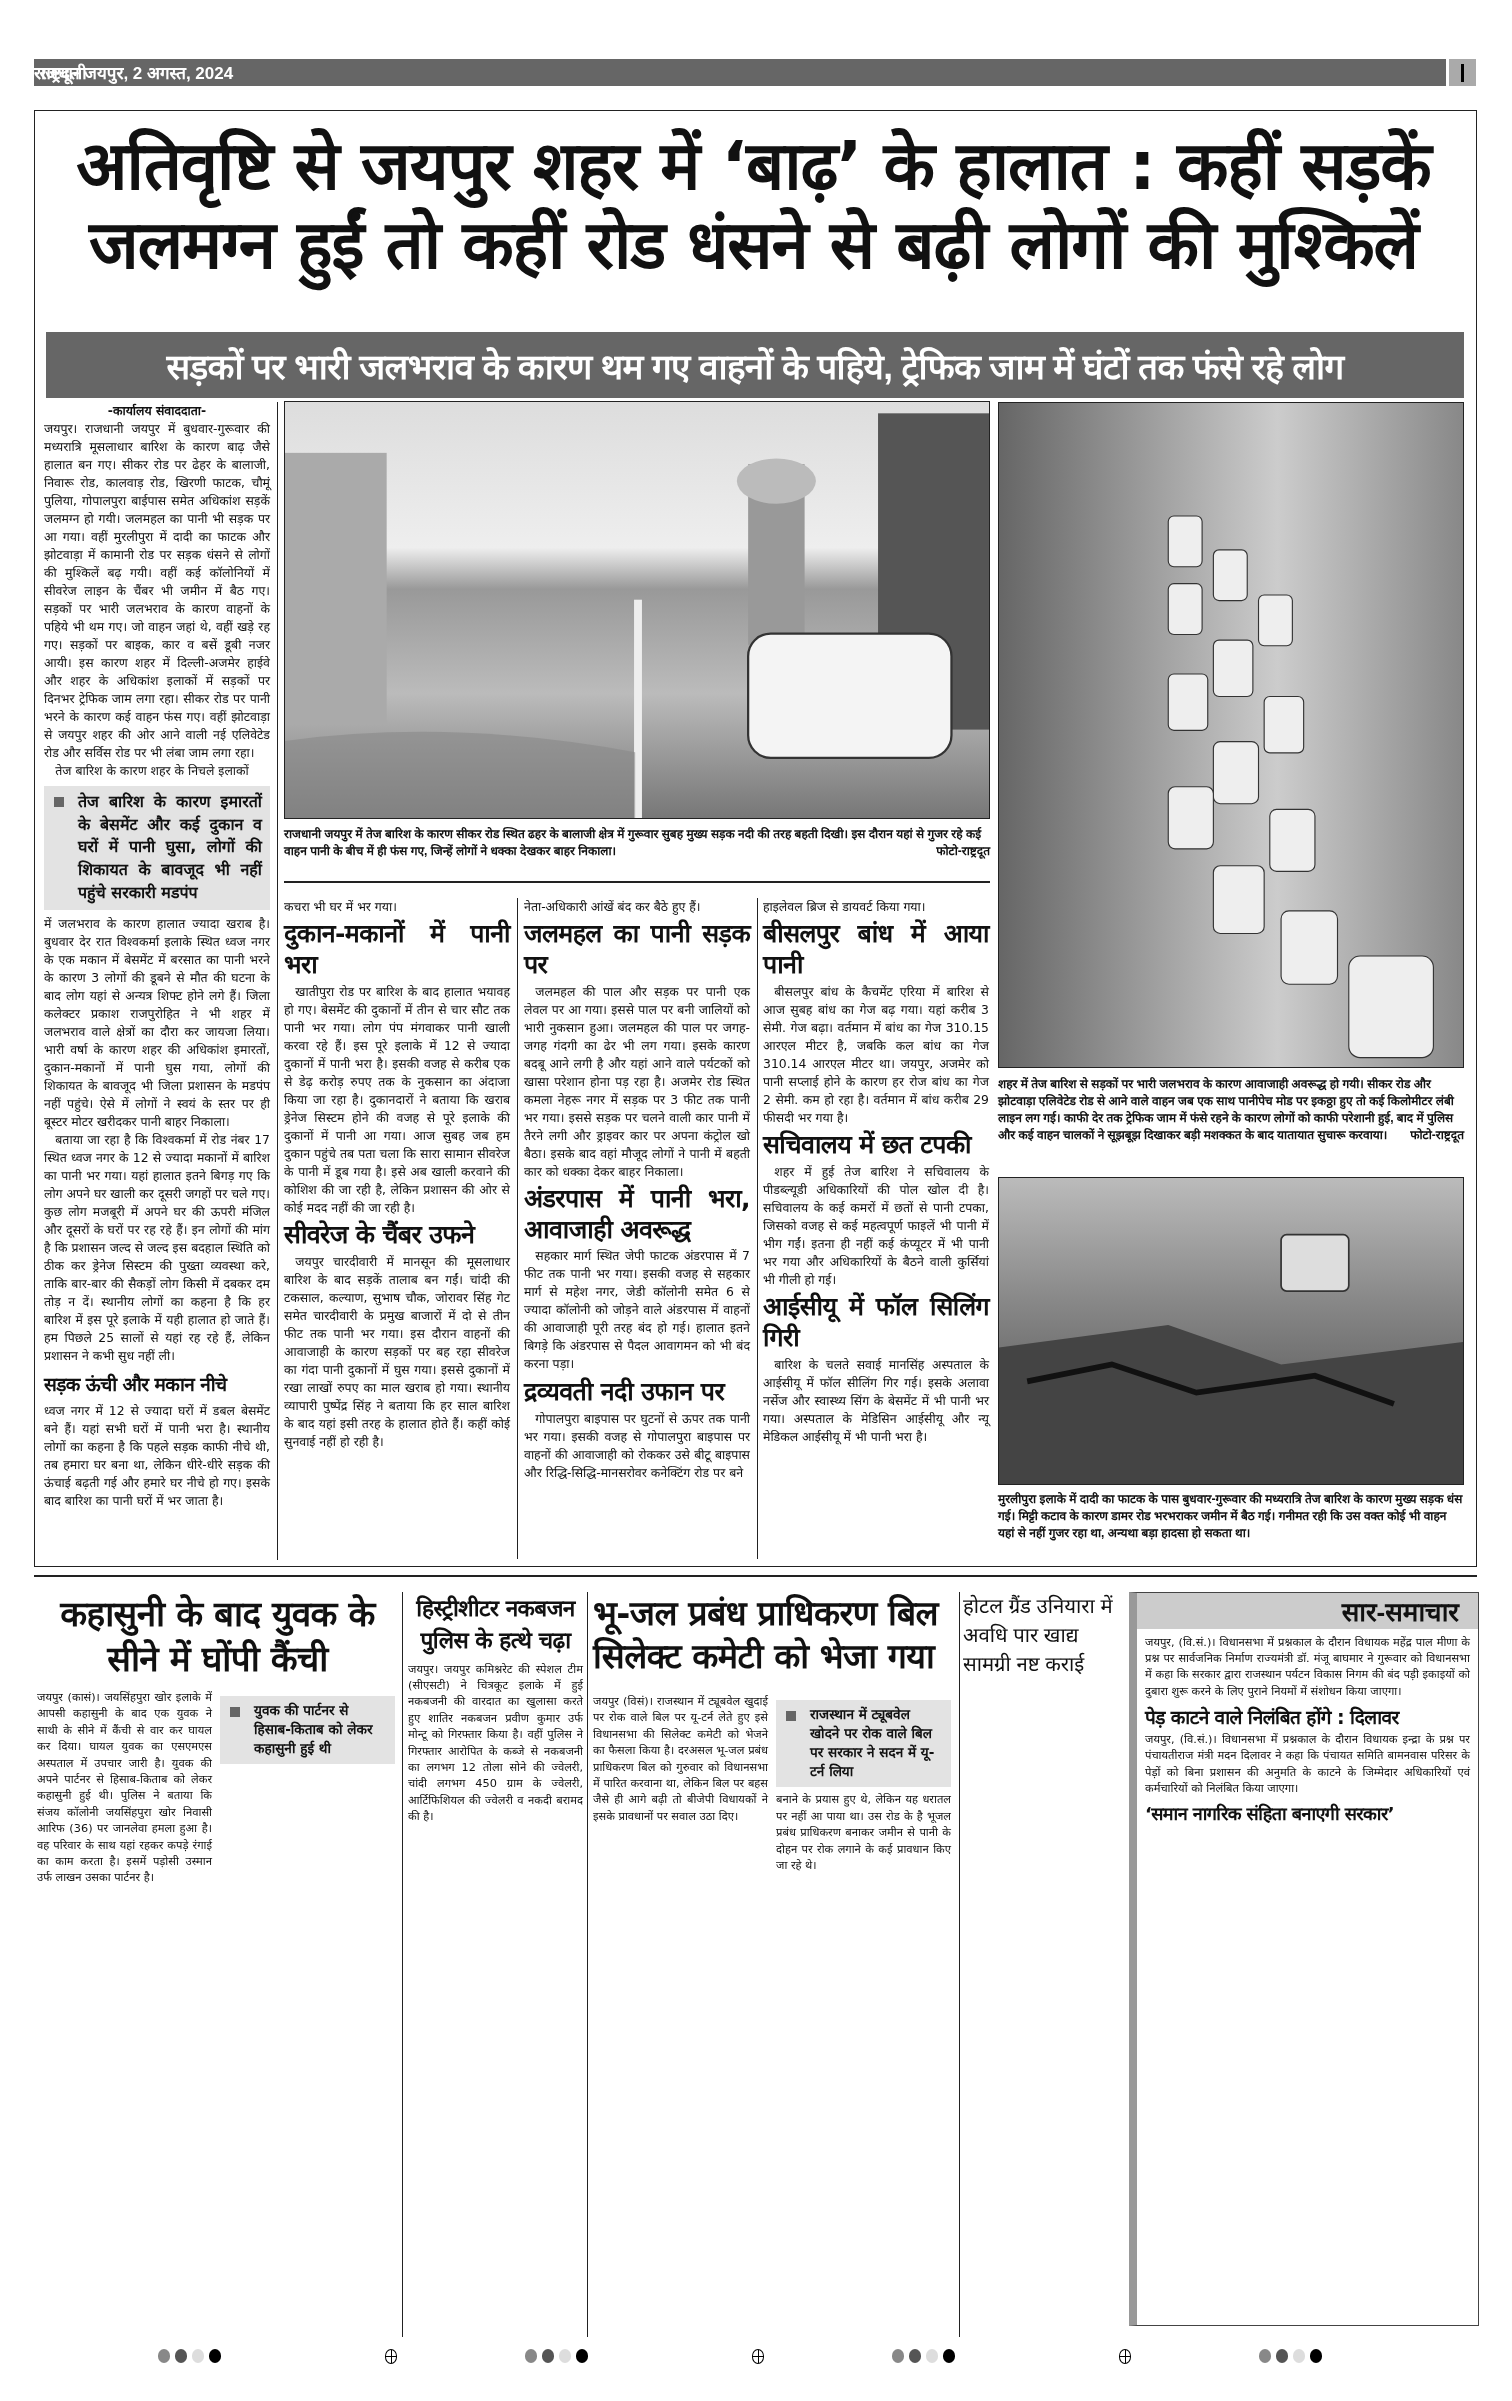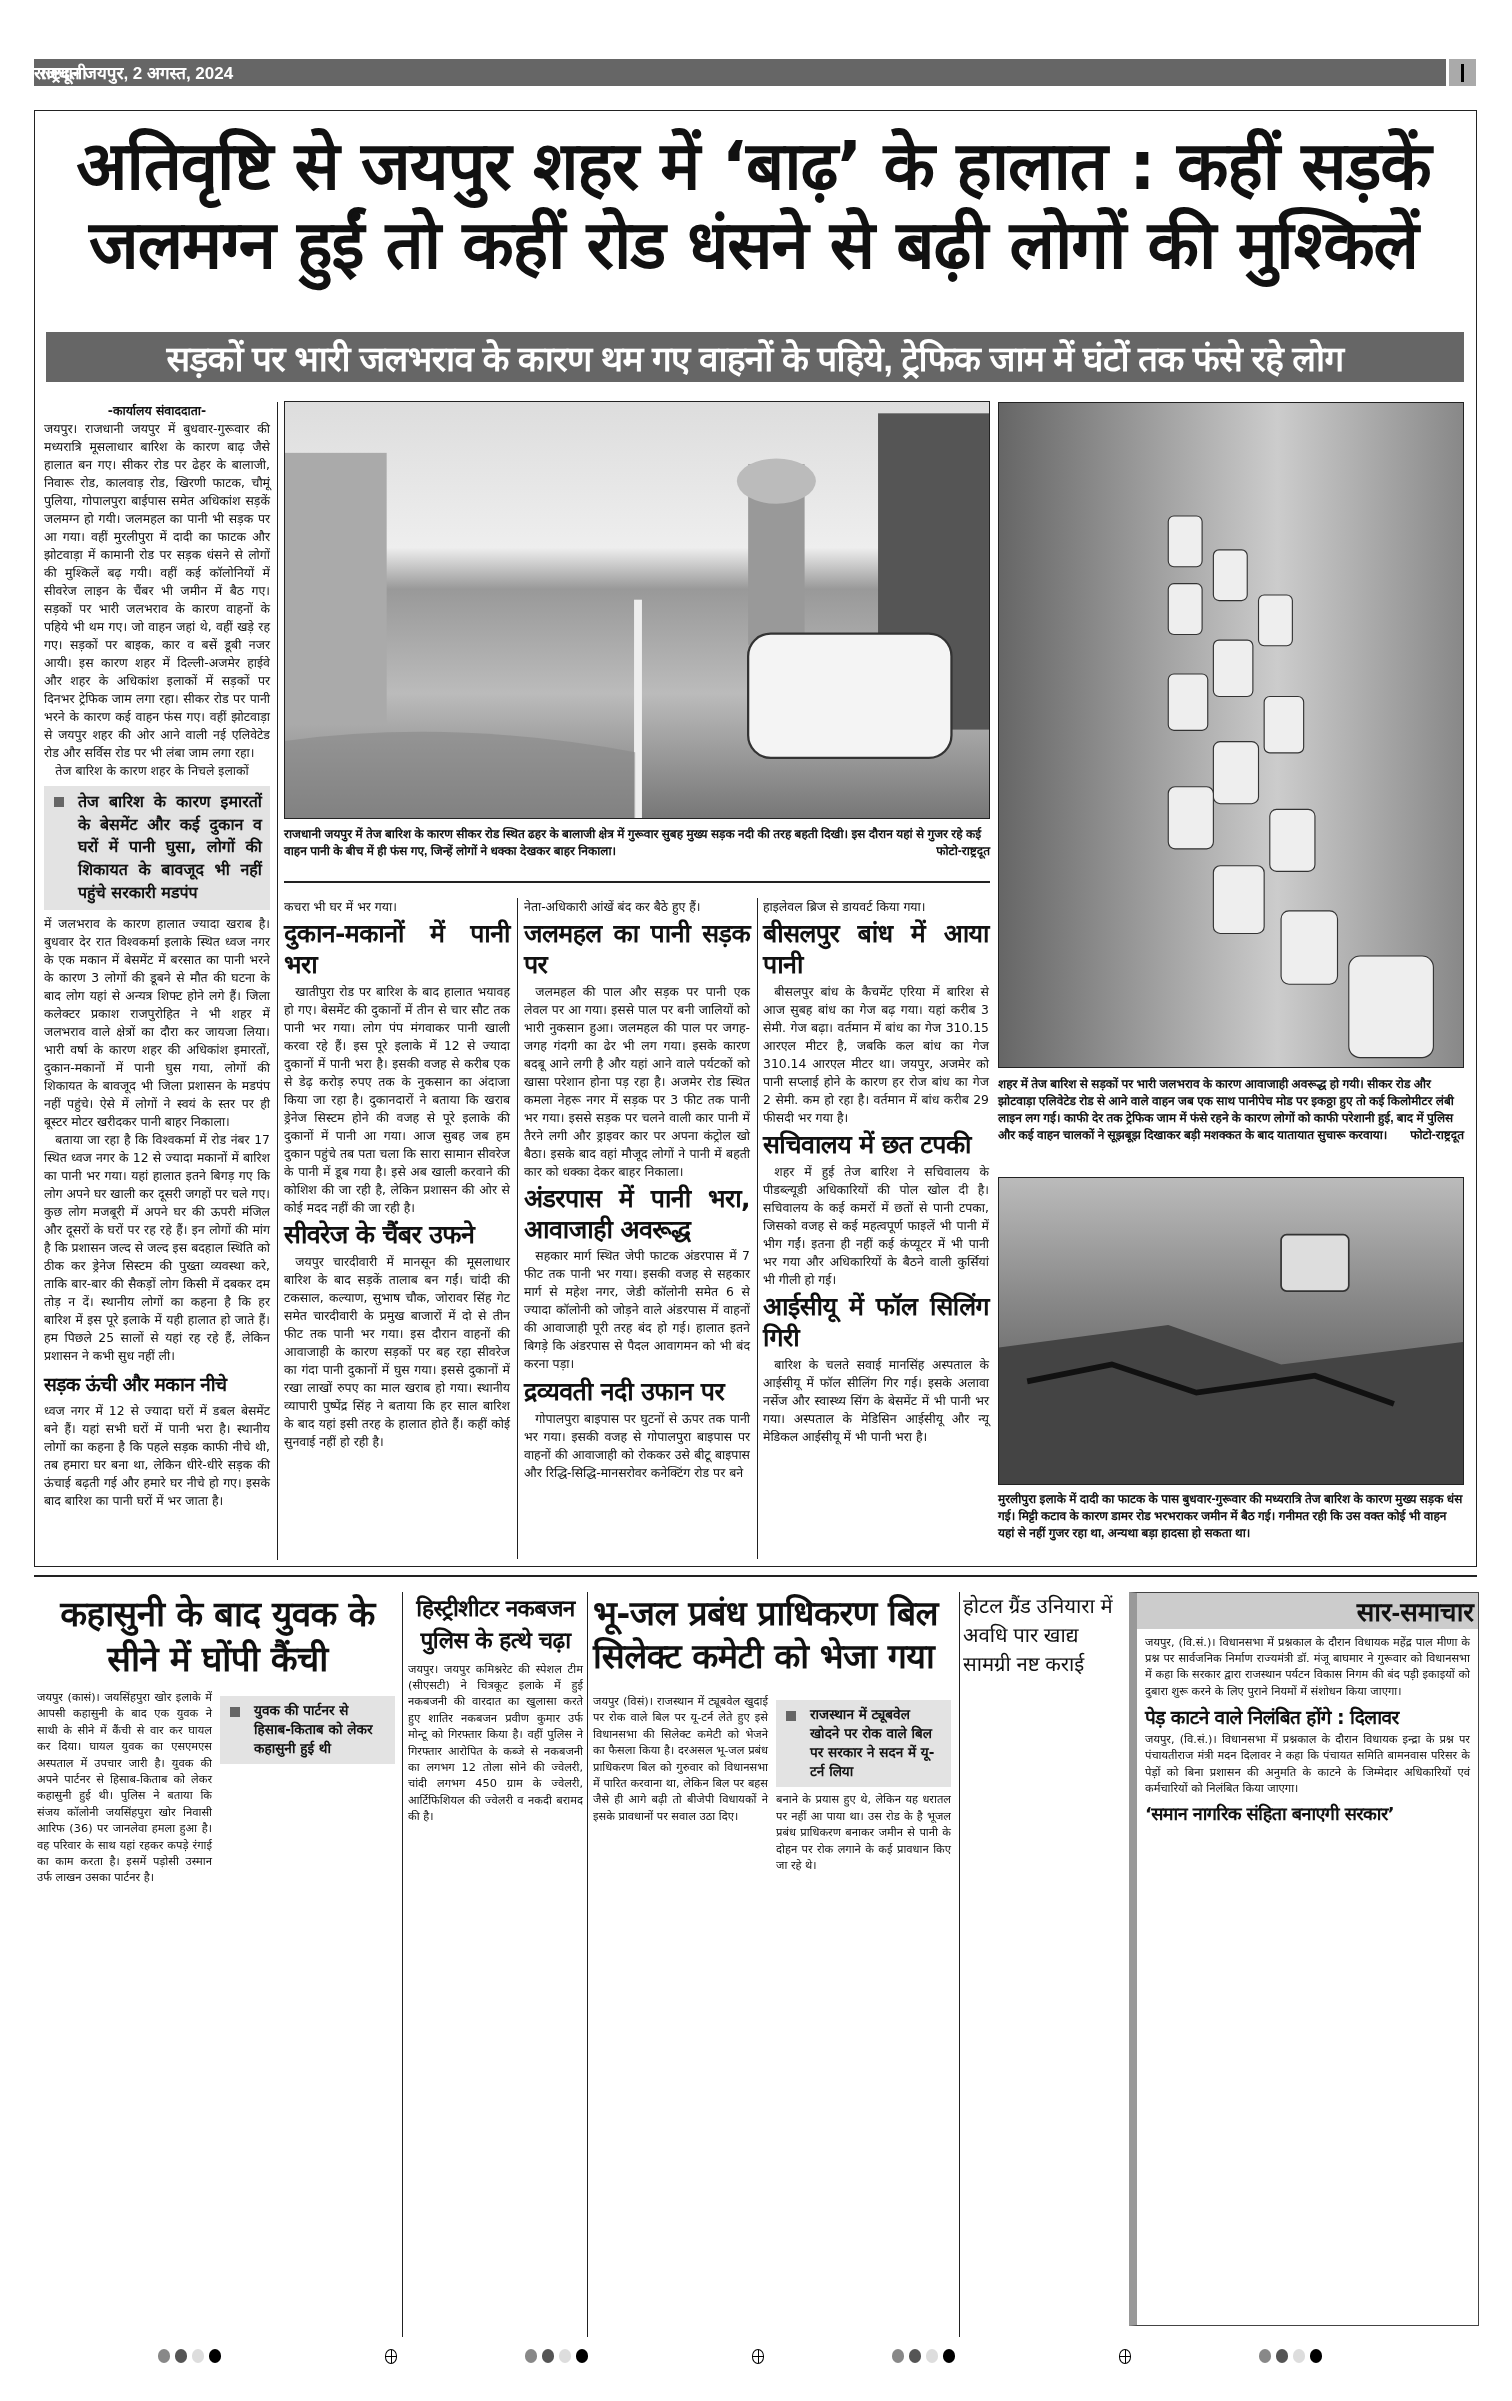--- a/index.html
+++ b/index.html
@@ -6,33 +6,33 @@
   html,body{width:1512px;height:2401px;background:#fff;overflow:hidden}
   body{font-family:"DejaVu Sans","Liberation Sans",sans-serif;color:#111;position:relative}
   .abs{position:absolute}
   .topbar{left:34px;top:59px;width:1412px;height:27px;background:#666;color:#fff;display:flex;align-items:center;font-size:17px;font-weight:bold;font-family:"Liberation Sans",sans-serif}
   .topbar .date{position:absolute;left:5.6px}
   .topbar .section{position:absolute;left:0;right:13px;text-align:left}
   .pagetab{left:1449px;top:59px;width:27px;height:27px;background:#aaa;display:flex;align-items:center;justify-content:center}
   .pagetab span{display:block;width:3.4px;height:18px;background:#000}
   .frame{left:34px;top:110px;width:1443px;height:1457px;border:1.7px solid #222}
   .headline{left:45px;top:127px;width:1417px;text-align:center;font-size:67px;font-weight:900;line-height:79px;font-family:"DejaVu Sans",sans-serif;letter-spacing:-1.1px}
-  .subbar{left:46px;top:332px;width:1418px;height:50px;background:#666;color:#fff;font-size:35px;font-weight:bold;display:flex;align-items:center;justify-content:center;font-family:"Liberation Sans",sans-serif;letter-spacing:-0.6px}
+  .subbar{left:46px;top:332px;width:1418px;height:66px;background:#666;color:#fff;font-size:35px;font-weight:bold;display:flex;align-items:center;justify-content:center;font-family:"Liberation Sans",sans-serif;letter-spacing:-0.6px}
   .col{font-size:12.4px;line-height:18px;text-align:justify;font-family:"DejaVu Sans",sans-serif}
   .byline{text-align:center;font-weight:bold}
   .pull{background:#e3e3e3;padding:5.6px 8px 5.6px 34px;font-weight:bold;font-size:16px;line-height:22.6px;position:relative;margin:5.6px 0}
   .pull::before{content:"";position:absolute;left:10.2px;top:11.3px;width:10.2px;height:10.2px;background:#666}
   .photo{background:#888;border:1.1px solid #222;overflow:hidden}
   .caption{font-size:12px;line-height:17px;font-weight:bold;font-family:"Liberation Sans",sans-serif}
   .sechead{font-size:25px;font-weight:900;line-height:30.5px;font-family:"DejaVu Sans",sans-serif;letter-spacing:-0.6px;margin:3.4px 0 2.3px}
   .divider{background:#222}
   .bhead{font-weight:900;font-family:"DejaVu Sans",sans-serif;text-align:center;letter-spacing:-0.6px}
   .bcol{font-size:11.3px;line-height:16.4px;text-align:justify;font-family:"DejaVu Sans",sans-serif}
   .saar{left:1129px;top:1592px;width:350px;height:734px;border:1.7px solid #444;border-left:8px solid #999}
-  .saartitle{background:#ccc;font-size:26px;font-weight:900;text-align:right;padding:0 4px;font-family:"Liberation Sans",sans-serif}
+  .saartitle{background:#ccc;font-size:26px;font-weight:900;text-align:right;padding:0 19px;font-family:"Liberation Sans",sans-serif}
   .dots{top:2349px;display:flex;gap:4.5px;align-items:center}
   .dots i{display:block;width:12.4px;height:13.6px;border-radius:50%}
   .reg{top:2349px;width:12.4px;height:14.7px;border:1.1px solid #000;border-radius:50%;position:absolute}
   .reg::before{content:"";position:absolute;left:50%;top:0;bottom:0;border-left:1.1px solid #000}
   .reg::after{content:"";position:absolute;top:50%;left:0;right:0;border-top:1.1px solid #000}
 </style>
 </head>
 <body>
 
 <div class="abs topbar">

